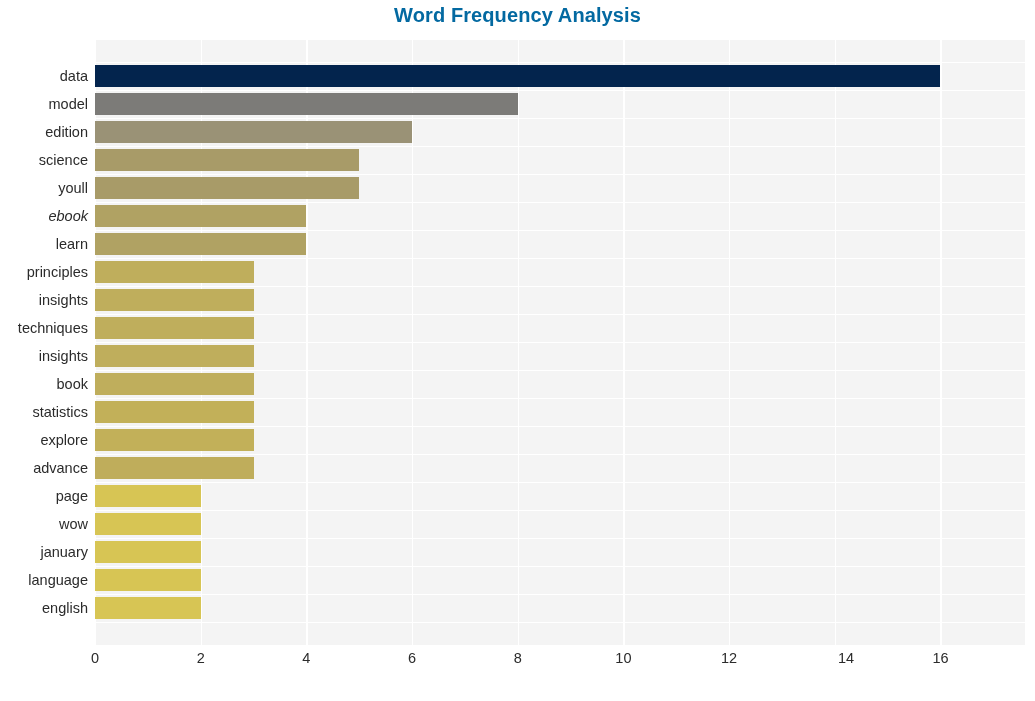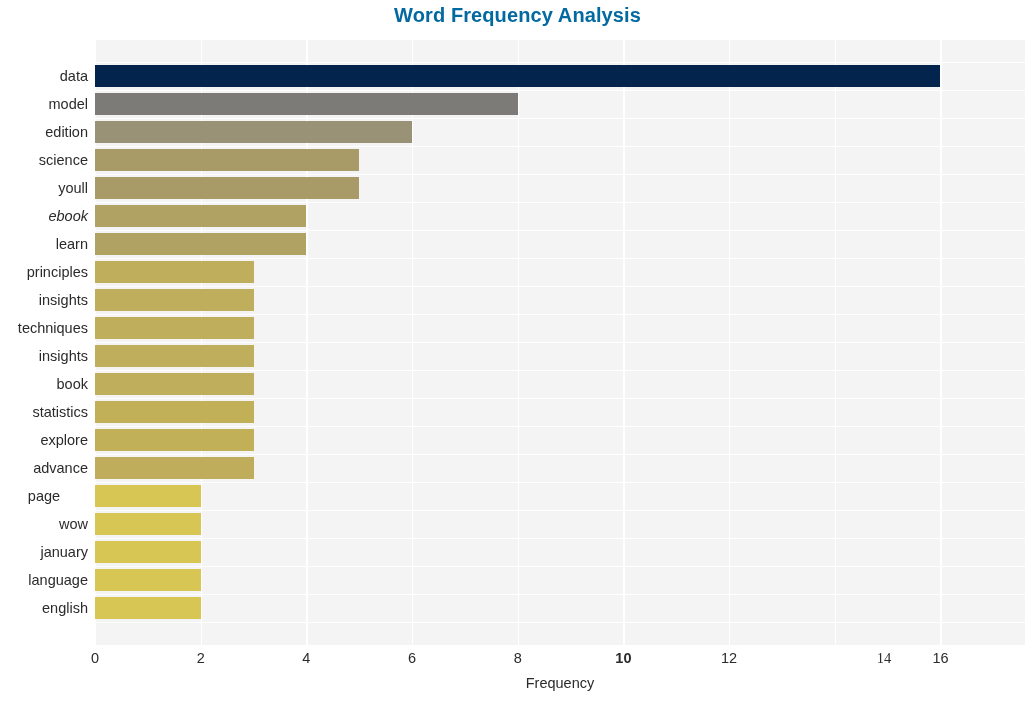--- a/index.html
+++ b/index.html
@@ -192,34 +192,33 @@
       <div class="ylabel" style="top: 168.898px; font-style: italic;">ebook</div>
       <div class="ylabel" style="top: 196.907px;">learn</div>
       <div class="ylabel" style="top: 224.917px; padding-left: 8px;">principles</div>
       <div class="ylabel" style="top: 252.926px;">insights</div>
       <div class="ylabel" style="top: 280.935px;">techniques</div>
       <div class="ylabel" style="top: 308.944px;">insights</div>
       <div class="ylabel" style="top: 336.954px;">book</div>
       <div class="ylabel" style="top: 364.963px;">statistics</div>
       <div class="ylabel" style="top: 392.972px;">explore</div>
       <div class="ylabel" style="top: 420.981px;">advance</div>
-      <div class="ylabel" style="top: 448.991px; text-align: center;">page</div>
+      <div class="ylabel" style="top: 448.991px;">page</div>
       <div class="ylabel" style="top: 477px;">wow</div>
       <div class="ylabel" style="top: 505.009px;">january</div>
       <div class="ylabel" style="top: 533.019px; padding-left: 16px;">language</div>
       <div class="ylabel" style="top: 561.028px;">english</div>
     </div>
 
   <div id="xlabels">
       <div class="xtick" style="left: 95px;">0</div>
       <div class="xtick" style="left: 200.682px;">2</div>
       <div class="xtick" style="left: 306.364px;">4</div>
       <div class="xtick" style="left: 412.045px;">6</div>
       <div class="xtick" style="left: 517.727px;">8</div>
-      <div class="xtick" style="left: 623.409px; font-weight: bold;">10</div>
+      <div class="xtick" style="left: 623.409px;">10</div>
       <div class="xtick" style="left: 729.091px;">12</div>
-      <div class="xtick" style="left: 884px; font-family: Liberation Serif, serif;">14</div>
+      <div class="xtick" style="left: 846px;">14</div>
       <div class="xtick" style="left: 940.455px;">16</div>
     </div>
 
-  <div id="xaxis-title">Frequency</div>
 
 </div>
 
 </body></html>

